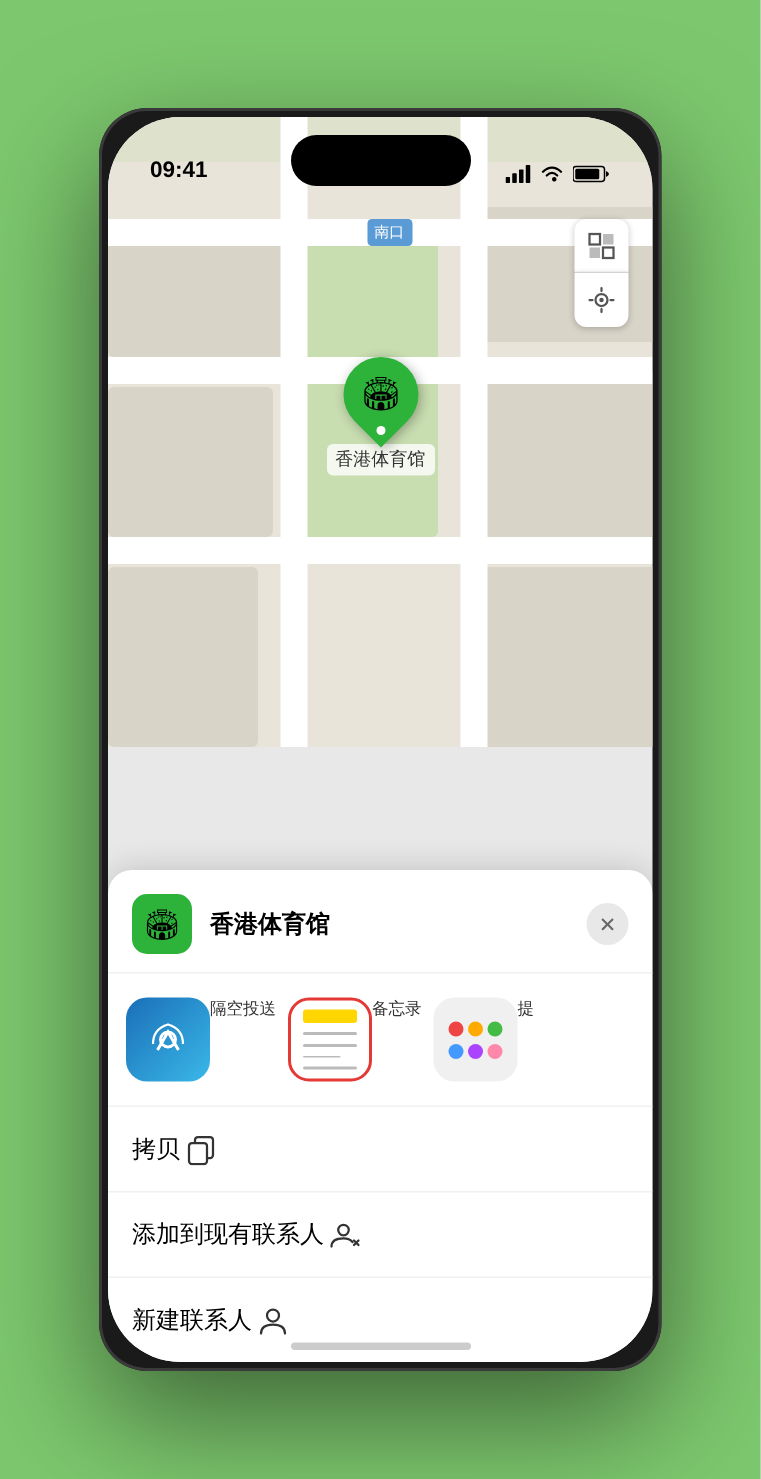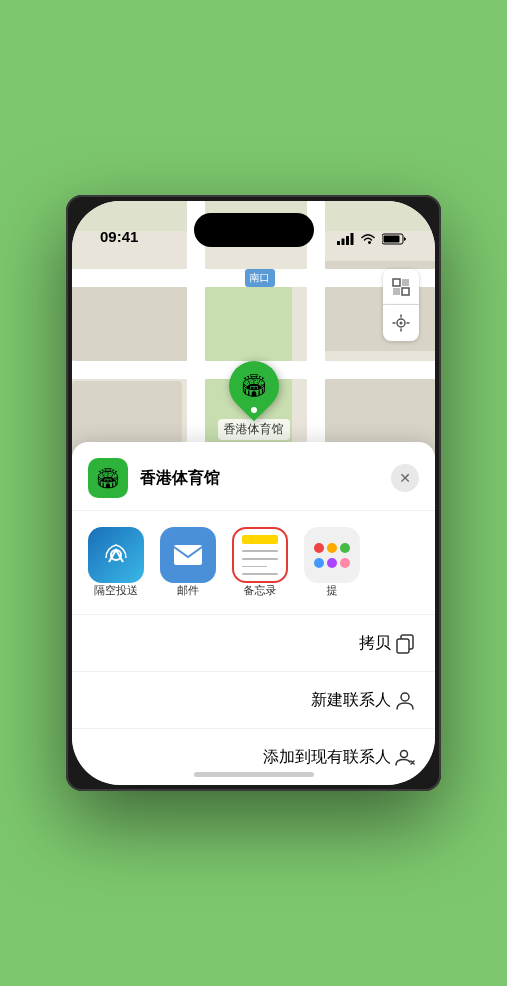--- a/index.html
+++ b/index.html
@@ -6,23 +6,23 @@
     body {
       background: #7dc86e;
       display: flex;
       justify-content: center;
       align-items: center;
       min-height: 100vh;
       font-family: -apple-system, 'PingFang SC', 'Helvetica Neue', sans-serif;
     }
     .phone-frame {
       width: 375px;
-      height: 596px;
+      height: 842px;
       background: #1a1a1a;
-      border-radius: 16px;
+      border-radius: 32px;
       position: relative;
       box-shadow: 0 30px 80px rgba(0,0,0,0.5), inset 0 0 0 2px #3a3a3a;
       overflow: hidden;
     }
     .phone-screen {
       position: absolute;
       top: 6px;
       left: 6px;
       right: 6px;
       bottom: 6px;
@@ -241,22 +241,22 @@
     
     .share-row {
       display: flex;
       padding: 16px 12px;
       gap: 8px;
       border-bottom: 1px solid #f0f0f0;
       overflow-x: auto;
     }
     .share-item {
       display: flex;
-      flex-direction: column;
-      align-items: center;
+      flex-direction: row;
+      align-items: flex-start;
       gap: 0;
       min-width: 64px;
     }
     .share-icon-wrap {
       width: 56px;
       height: 56px;
       border-radius: 14px;
       display: flex;
       align-items: center;
       justify-content: center;
@@ -271,21 +271,21 @@
     .message-bg { background: #2db33a; }
     .mail-bg { background: #4a90d9; }
     .notes-bg { background: #fff; border: 2px solid #e53935; }
     
     .action-list {
       padding: 0;
     }
     .action-row {
       display: flex;
       align-items: center;
-      justify-content: flex-end;
+      justify-content: flex-start;
       padding: 14px 16px;
       border-bottom: 1px solid #f0f0f0;
     }
     .action-row:last-child {
       border-bottom: none;
     }
     .action-label {
       font-size: 16px;
       color: #000;
     }
@@ -442,29 +442,20 @@
             <svg width="30" height="30" viewBox="0 0 30 30">
               <circle cx="15" cy="15" r="5" fill="none" stroke="white" stroke-width="2"></circle>
               <path d="M8 22 L15 10 L22 22" fill="none" stroke="white" stroke-width="2"></path>
               <path d="M5 18 Q5 8 15 5 Q25 8 25 18" fill="none" stroke="white" stroke-width="1.5"></path>
             </svg>
           </div>
           <span class="share-label">隔空投送</span>
         </div>
 
 
-        <div class="share-item">
-          <div class="share-icon-wrap mail-bg">
-            <svg width="32" height="28" viewBox="0 0 32 28">
-              <rect x="2" y="4" width="28" height="20" rx="2" fill="white"></rect>
-              <path d="M2 6 L16 16 L30 6" stroke="#4a90d9" stroke-width="2" fill="none"></path>
-            </svg>
-          </div>
-          <span class="share-label">邮件</span>
-        </div>
 
         <div class="share-item">
           <div class="share-icon-wrap notes-bg" style="border: 2.5px solid #e53935; border-radius: 14px; overflow: hidden;">
             <div class="notes-icon-inner">
               <div style="width:100%;height:14px;background:#ffd600;border-radius:2px;"></div>
               <div style="width:100%;height:2.5px;background:#bbb;border-radius:1px;margin-top:3px;"></div>
               <div style="width:100%;height:2.5px;background:#bbb;border-radius:1px;margin-top:3px;"></div>
               <div style="width:70%;height:2.5px;background:#bbb;border-radius:1px;margin-top:3px;"></div>
               <div style="width:100%;height:2.5px;background:#bbb;border-radius:1px;margin-top:3px;"></div>
             </div>
@@ -495,40 +486,40 @@
           <span class="action-label">拷贝</span>
           <div class="action-icon">
             <svg width="22" height="22" viewBox="0 0 22 22">
                 <rect x="7" y="3" width="12" height="14" rx="2" fill="none" stroke="#333" stroke-width="1.5"></rect>
                 <rect x="3" y="7" width="12" height="14" rx="2" fill="#fff" stroke="#333" stroke-width="1.5"></rect>
               </svg>
           </div>
         </div>
 
         <div class="action-row">
-          <span class="action-label">新建联系人</span>
-          <div class="action-icon">
-            <svg width="22" height="22" viewBox="0 0 22 22">
-                <circle cx="11" cy="8" r="4" fill="none" stroke="#333" stroke-width="1.5"></circle>
-                <path d="M3 20 Q3 14 11 14 Q19 14 19 20" fill="none" stroke="#333" stroke-width="1.5" stroke-linecap="round"></path>
-              </svg>
-          </div>
-        </div>
-
-        <div class="action-row">
           <span class="action-label">添加到现有联系人</span>
           <div class="action-icon">
             <svg width="22" height="22" viewBox="0 0 22 22">
                 <circle cx="10" cy="8" r="3.5" fill="none" stroke="#333" stroke-width="1.5"></circle>
                 <path d="M2 19 Q2 13.5 10 13.5 Q14 13.5 16 16" fill="none" stroke="#333" stroke-width="1.5" stroke-linecap="round"></path>
                 <path d="M17 15 L20 18 M20 15 L17 18" stroke="#333" stroke-width="1.5" stroke-linecap="round"></path>
               </svg>
           </div>
         </div>
 
+        <div class="action-row">
+          <span class="action-label">新建联系人</span>
+          <div class="action-icon">
+            <svg width="22" height="22" viewBox="0 0 22 22">
+                <circle cx="11" cy="8" r="4" fill="none" stroke="#333" stroke-width="1.5"></circle>
+                <path d="M3 20 Q3 14 11 14 Q19 14 19 20" fill="none" stroke="#333" stroke-width="1.5" stroke-linecap="round"></path>
+              </svg>
+          </div>
+        </div>
+
 
 
       </div>
 
       <div class="home-indicator"></div>
     </div>
 
   </div>
 </div>
 

